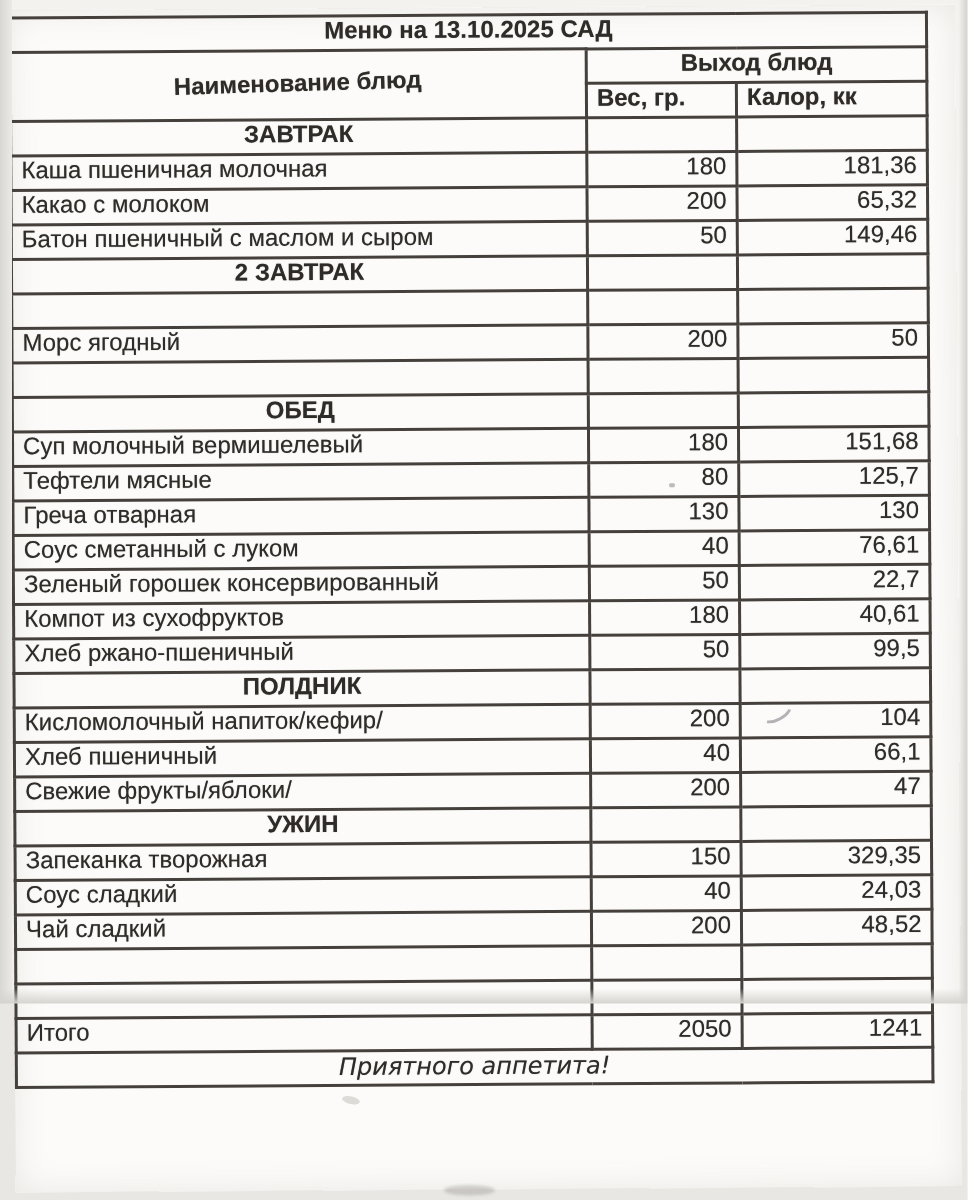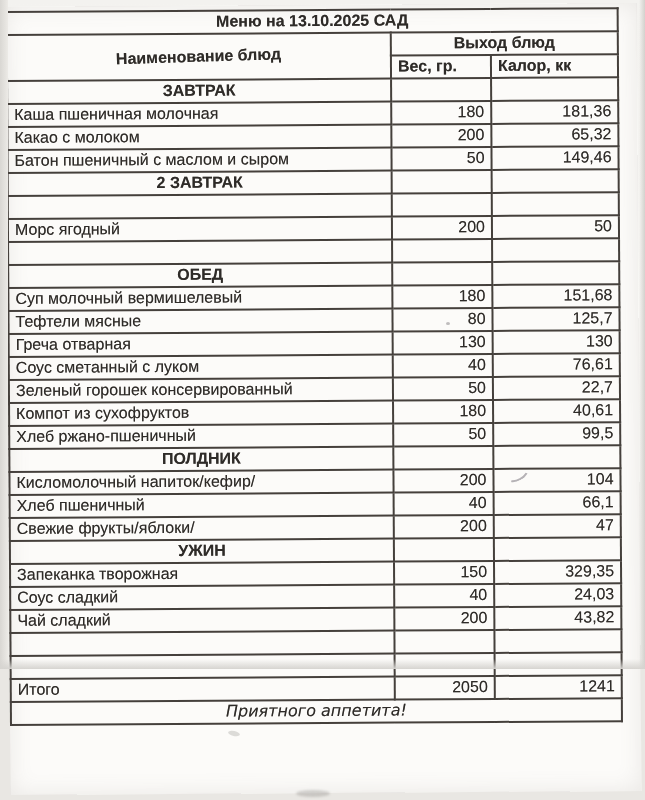--- a/index.html
+++ b/index.html
@@ -229,21 +229,21 @@
             <td class="c-num">329,35</td>
           </tr>
           <tr>
             <td class="c-name">Соус сладкий</td>
             <td class="c-num">40</td>
             <td class="c-num">24,03</td>
           </tr>
           <tr>
             <td class="c-name">Чай сладкий</td>
             <td class="c-num">200</td>
-            <td class="c-num">43,82</td>
+            <td class="c-num">48,52</td>
           </tr>
           <tr>
             <td class="c-name"></td>
             <td class="c-num"></td>
             <td class="c-num"></td>
           </tr>
           <tr>
             <td class="c-name"></td>
             <td class="c-num"></td>
             <td class="c-num"></td>

